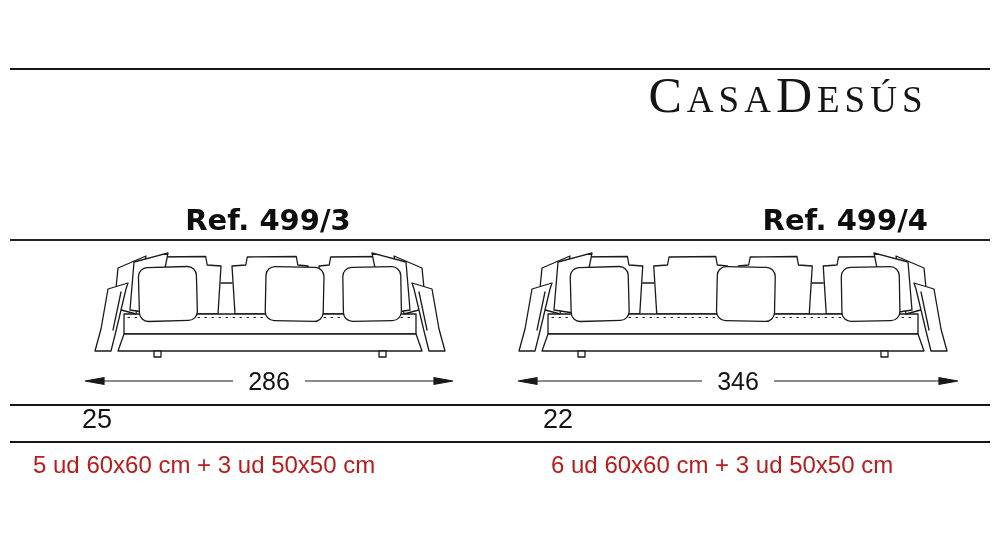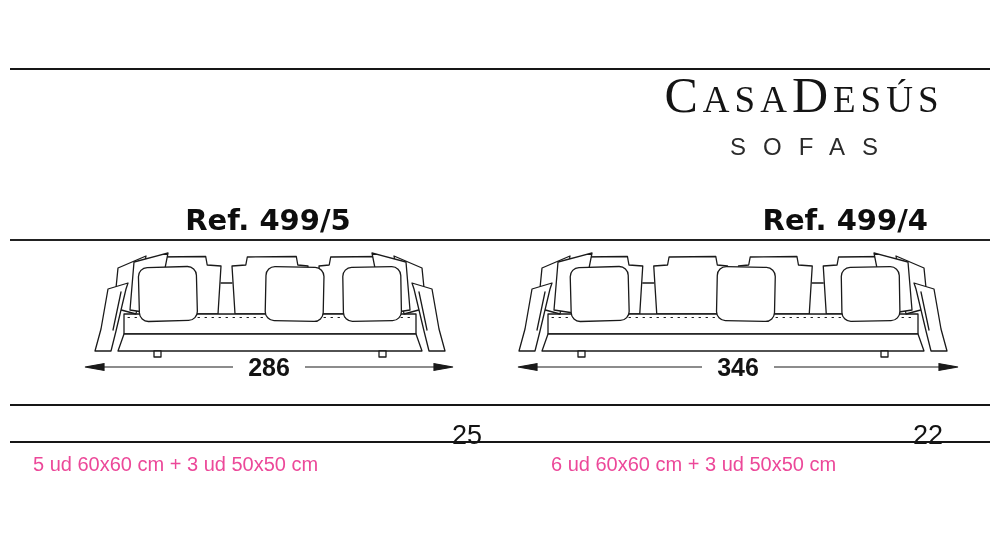--- a/index.html
+++ b/index.html
@@ -4,64 +4,63 @@
 <style>
   html,body{margin:0;padding:0;background:#fff;}
   body{width:1006px;height:555px;position:relative;overflow:hidden;
        font-family:"Liberation Sans",sans-serif;color:#161616;}
   .rule{position:absolute;background:#161616;}
   .rule-top{left:10px;top:68px;width:980px;height:2px;}
   .rule-header{left:10px;top:239px;width:980px;height:2px;background:#222;}
   .rule-mid{left:10px;top:404px;width:980px;height:2px;}
   .rule-bottom{left:10px;top:441px;width:980px;height:2px;}
 
-  .logo{position:absolute;left:608px;top:72px;width:392px;text-align:center;}
+  .logo{position:absolute;left:592px;top:72px;width:392px;text-align:center;}
   .logo-name{font-family:"Liberation Serif",serif;color:#141414;white-space:nowrap;
              letter-spacing:5px;line-height:46px;}
   .logo-name .lg{font-size:50px;}
   .logo-name .sm{font-size:37px;}
   .logo-sub{margin-top:3px;font-size:24px;letter-spacing:17px;text-indent:17px;
             color:#2b2b2b;font-family:"Liberation Sans",sans-serif;}
 
   .col-header{position:absolute;top:204px;width:380px;text-align:center;
               font-family:"DejaVu Sans",sans-serif;font-weight:bold;
               font-size:29px;color:#0e0e0e;line-height:32px;}
   .col-header.left{left:78px;}
   .col-header.right{left:548px;text-align:right;}
 
   .sofa{position:absolute;top:250px;height:112px;}
   .sofa-left{left:94px;width:352px;}
   .sofa-right{left:518px;width:430px;}
 
-  .dim{position:absolute;top:352px;height:30px;font-weight:bold;}
+  .dim{position:absolute;top:366px;height:30px;}
   .dim-left{left:84px;width:370px;}
   .dim-right{left:517px;width:442px;}
 
-  .index-num{position:absolute;top:422px;width:400px;text-align:right;
+  .index-num{position:absolute;top:406px;width:400px;text-align:left;
              font-size:27px;color:#131313;line-height:27px;}
   .index-num.left{left:82px;}
   .index-num.right{left:543px;}
 
-  .cushions{position:absolute;top:451px;font-size:20px;color:#ec4899;line-height:27px;}
+  .cushions{position:absolute;top:451px;font-size:24px;color:#b91c1c;line-height:27px;}
   .cushions.left{left:33px;width:460px;text-align:left;}
   .cushions.right{left:551px;width:400px;text-align:left;}
 
   svg text{font-family:"Liberation Sans",sans-serif;}
 </style>
 </head>
 <body>
 
 <div class="rule rule-top"></div>
 
 <div class="logo">
   <div class="logo-name"><span class="lg">C</span><span class="sm">ASA</span><span class="lg">D</span><span class="sm">ESÚS</span></div>
-  <div class="logo-sub">SOFAS</div>
 </div>
 
-<div class="col-header left">Ref. 499/5</div>
+<div class="col-header left">Ref. 499/3</div>
 <div class="col-header right">Ref. 499/4</div>
 
 <div class="rule rule-header"></div>
 
 <div class="sofa sofa-left"><svg width="352" height="112" viewBox="0 0 352 112">
       <g stroke="#1a1a1a" stroke-width="1.3" fill="#fff" stroke-linejoin="round" stroke-linecap="round">
         <polygon points="54,64 51,16 61.2,15 62.7,7 111.7,6.5 113.2,15 127,16 124,64"></polygon>
         <polygon points="141,64 138,16 151.8,15 153.3,7 202.3,6.5 203.8,15 214,16 211,64"></polygon>
         <polygon points="228,64 225,16 235.2,15 236.7,7 285.7,6.5 287.2,15 301,16 298,64"></polygon>
         <line x1="127" y1="33" x2="138" y2="33"></line>

